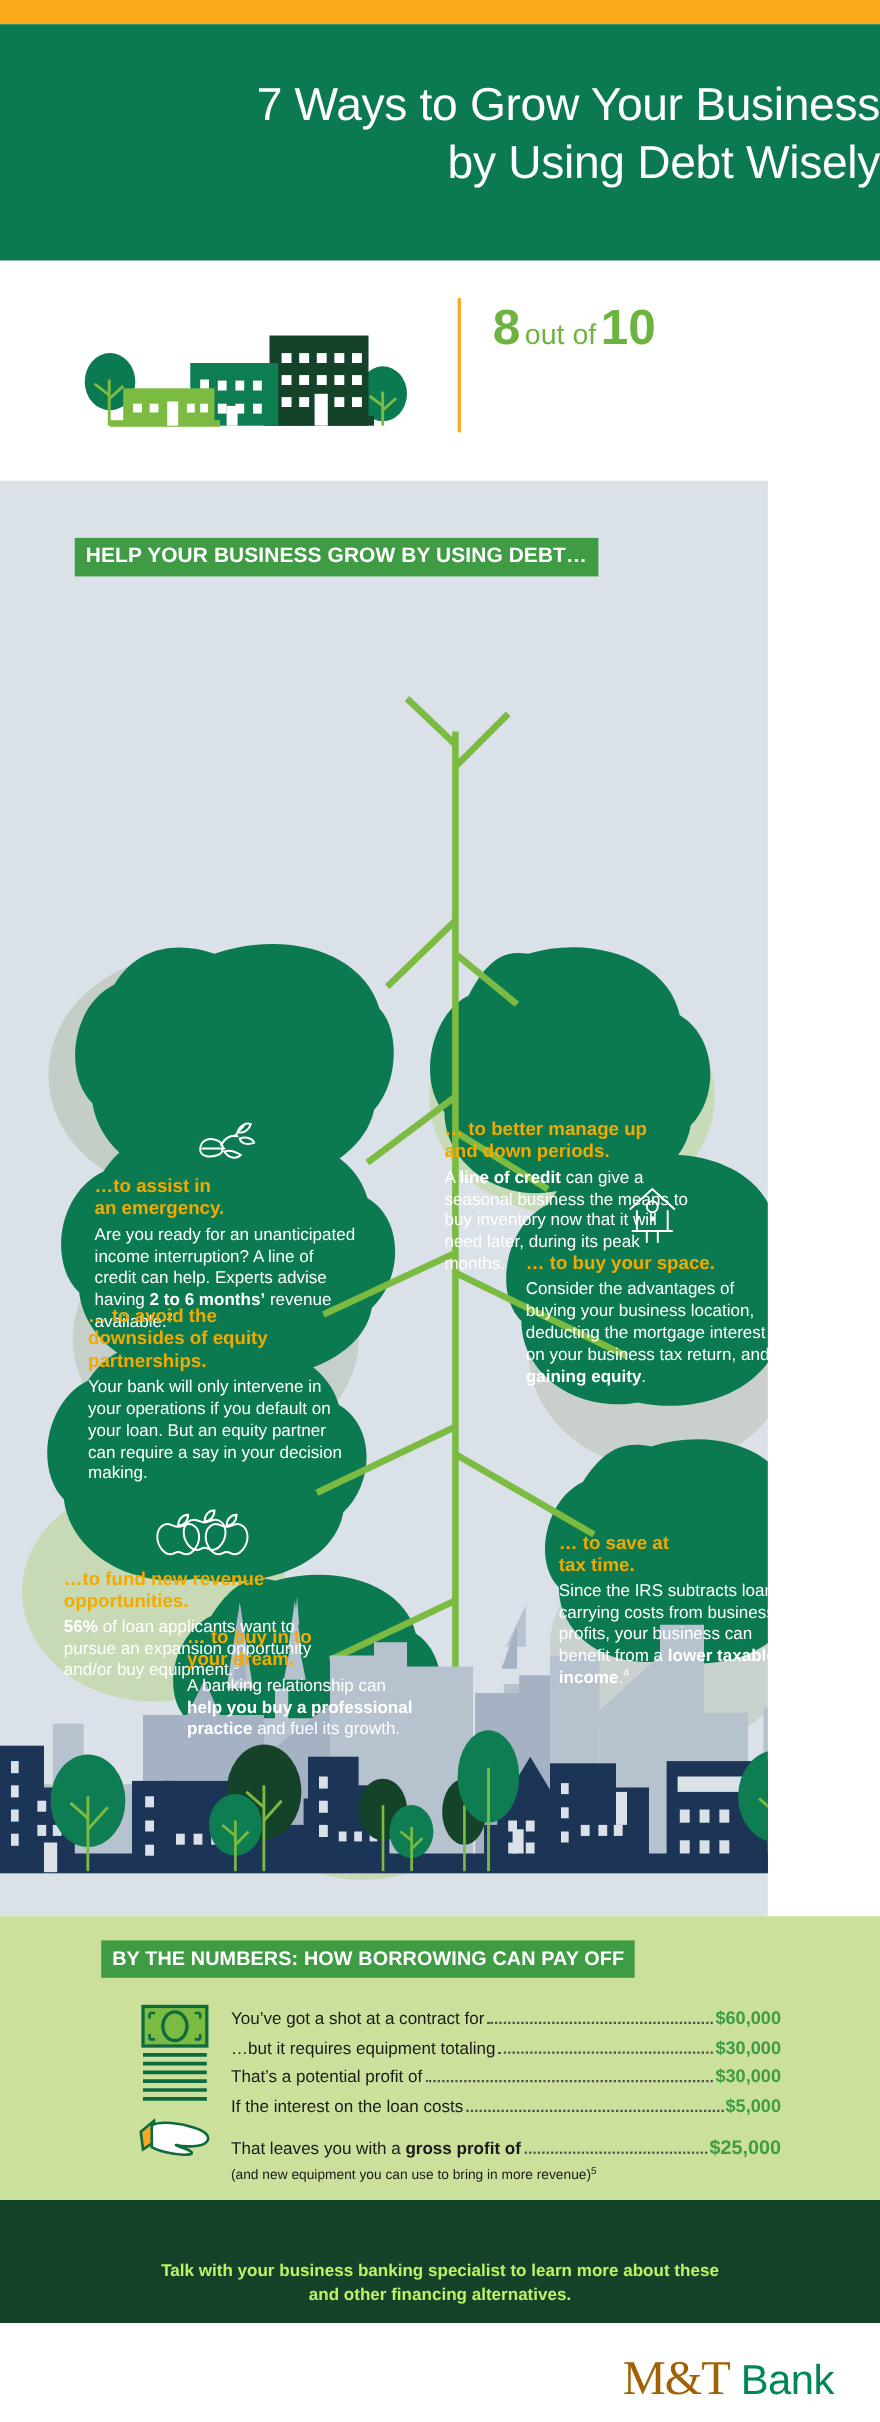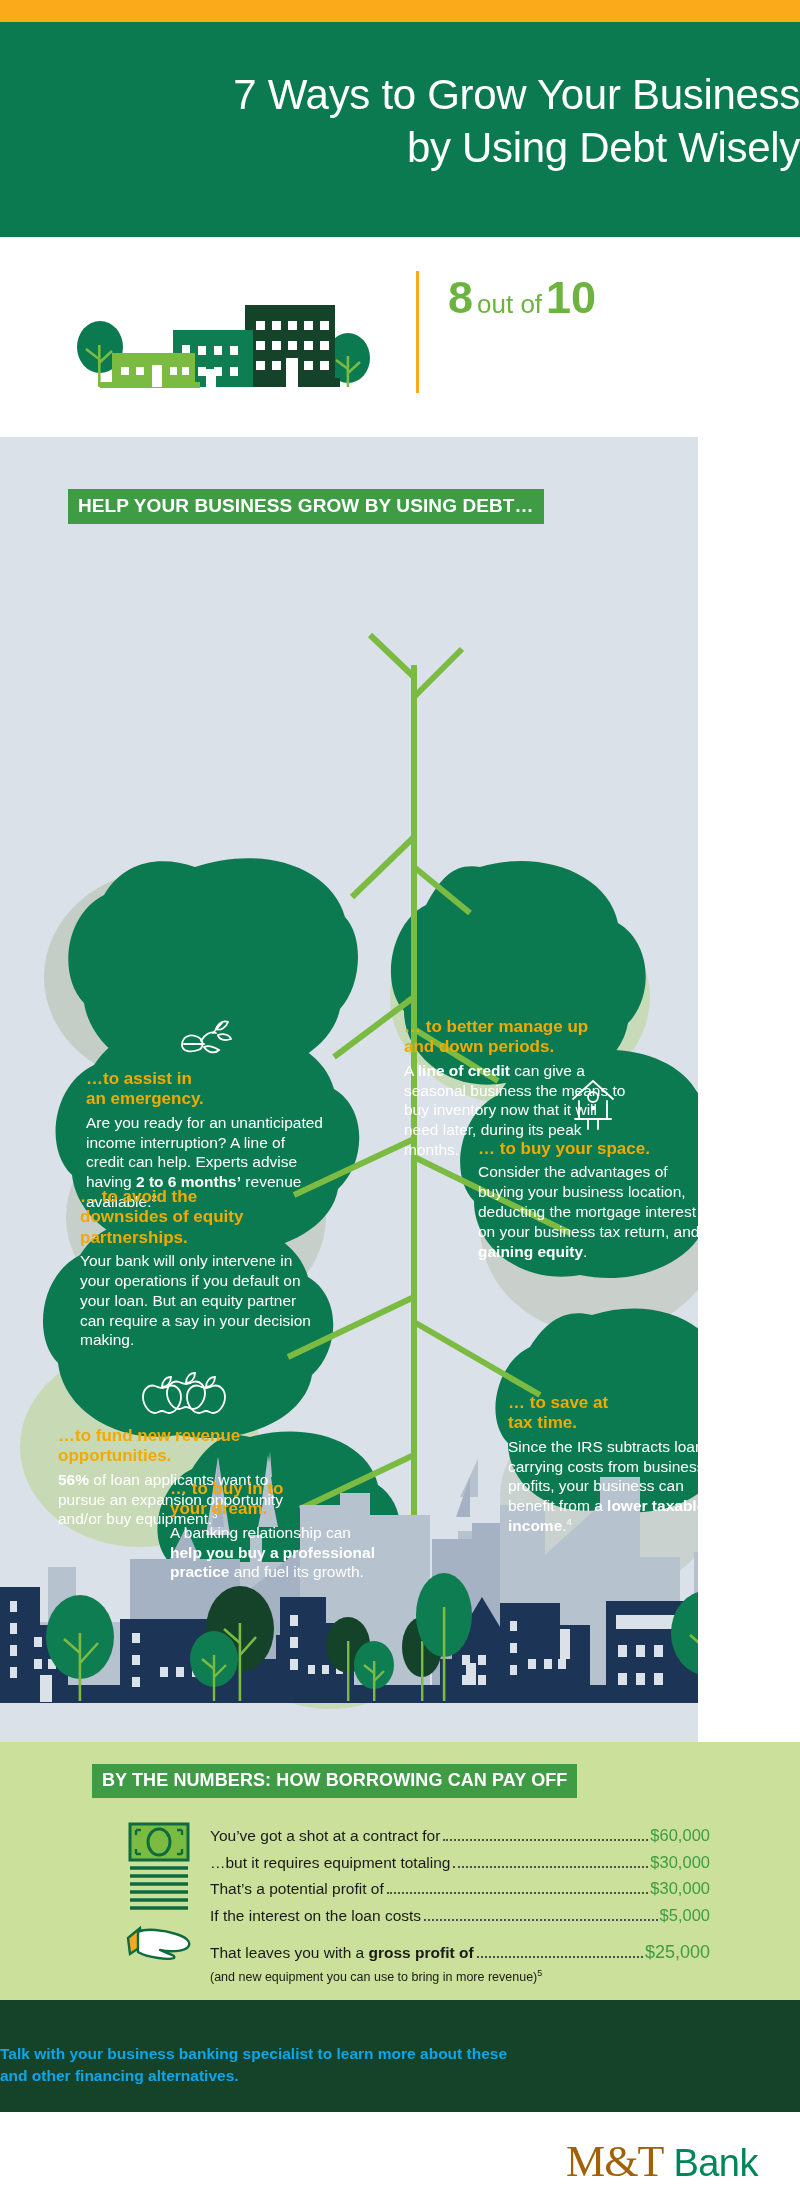--- a/index.html
+++ b/index.html
@@ -53,33 +53,33 @@
   .bubble .icon { display:block; margin:0 auto 8px auto; }
 
   
   .numbers { position:absolute; left:0; top:1742px; width:800px; height:314px; background:#cbe09b;padding-left:32px; }
   .banner-numbers { left:92px; top:22px; font-size:18px; }
   .num-rows { position:absolute; left:210px; top:80px; width:500px; }
   .num-row { display:flex; align-items:baseline; font-size:15.5px; color:#1a1a1a; line-height:1.62; }
   .num-row .lbl { white-space:nowrap; }
   .num-row .lbl b { font-weight:700; }
   .num-row .dots { flex:1; border-bottom:2px dotted #4e4e4e; margin:0 2px 4px 3px; min-width:10px; }
-  .num-row .val { color:#3f9c44; font-weight:400; font-size:16.5px; white-space:nowrap; }
+  .num-row .val { color:#3f9c44; font-weight:700; font-size:16.5px; white-space:nowrap; }
   .num-row.final { margin-top:9px; }
   .num-row.final .val { font-size:18px; }
   .num-note { font-size:12.5px; color:#1a1a1a; margin-top:1px; }
   .num-note sup { font-size:9px; }
   .money-icon { position:absolute; left:128px; top:80px; }
   .hand-icon { position:absolute; left:124px; top:182px; }
 
   
   .cta { position:absolute; left:0; top:2000px; width:800px; height:112px; background:#14432a; }
   .cta p {
-    color:#0ea5e9; font-size:15.5px; font-weight:700; 
-    line-height:1.45; padding-top:43px;
+    color:#bef264; font-size:15.5px; font-weight:700; text-align:center;
+    line-height:1.45; padding-top:54px;
   }
   .logobar { position:absolute; left:0; top:2112px; width:800px; height:90px; background:#fff; }
   .logo { position:absolute; right:42px; top:24px; font-family:"Liberation Serif", serif; }
   .logo .mt { font-weight:400; font-size:44px; color:#a16207; letter-spacing:-1px; }
   .logo .bank { font-family:"Liberation Sans", sans-serif; font-weight:400; font-size:38px; color:#00865a; letter-spacing:-0.5px; }
 </style>
 </head>
 <body>
 
 <div class="page">

